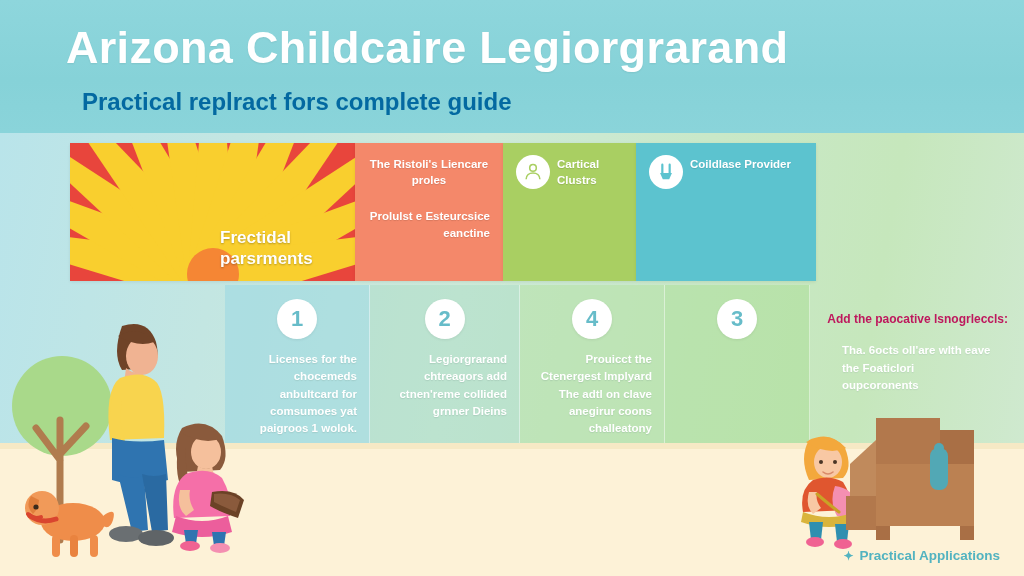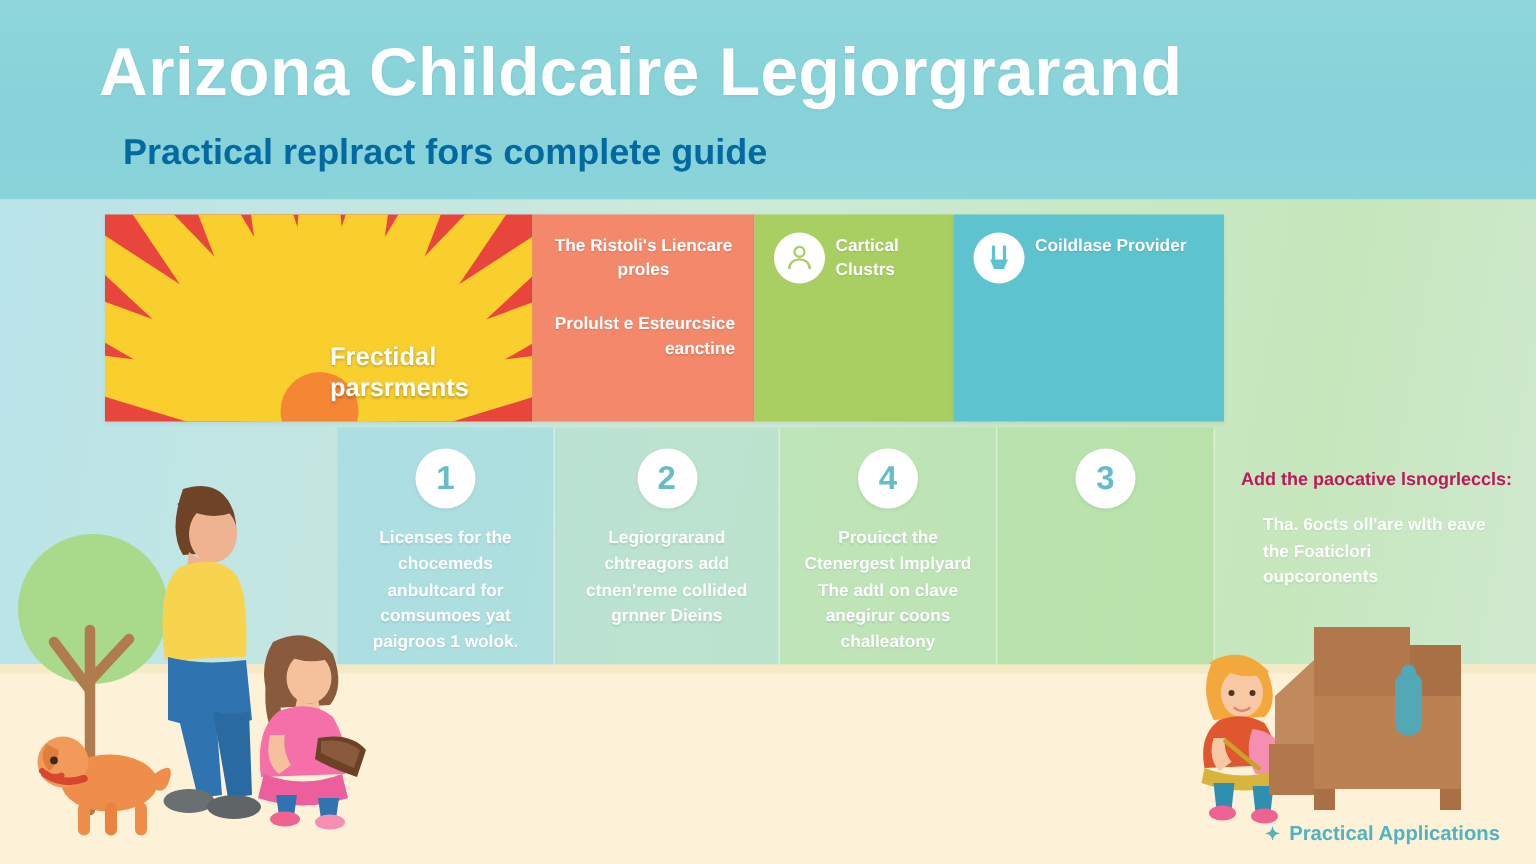--- a/index.html
+++ b/index.html
@@ -192,21 +192,21 @@
     font-size: 22px;
     font-weight: bold;
     color: #67bcc9;
     box-shadow: 0 1px 3px rgba(0,0,0,.07);
   }
   .col-text {
     font-size: 11.5px;
     font-weight: bold;
     line-height: 1.5;
     color: #ffffff;
-    text-align: center;
+    text-align: right;
     padding: 0 12px;
     text-shadow: 0 1px 1px rgba(120,150,140,.25);
   }
   .col-note-title {
     font-size: 12px;
     font-weight: bold;
     line-height: 1.45;
     color: #be185d;
     text-align: right;
     padding: 0 16px;

